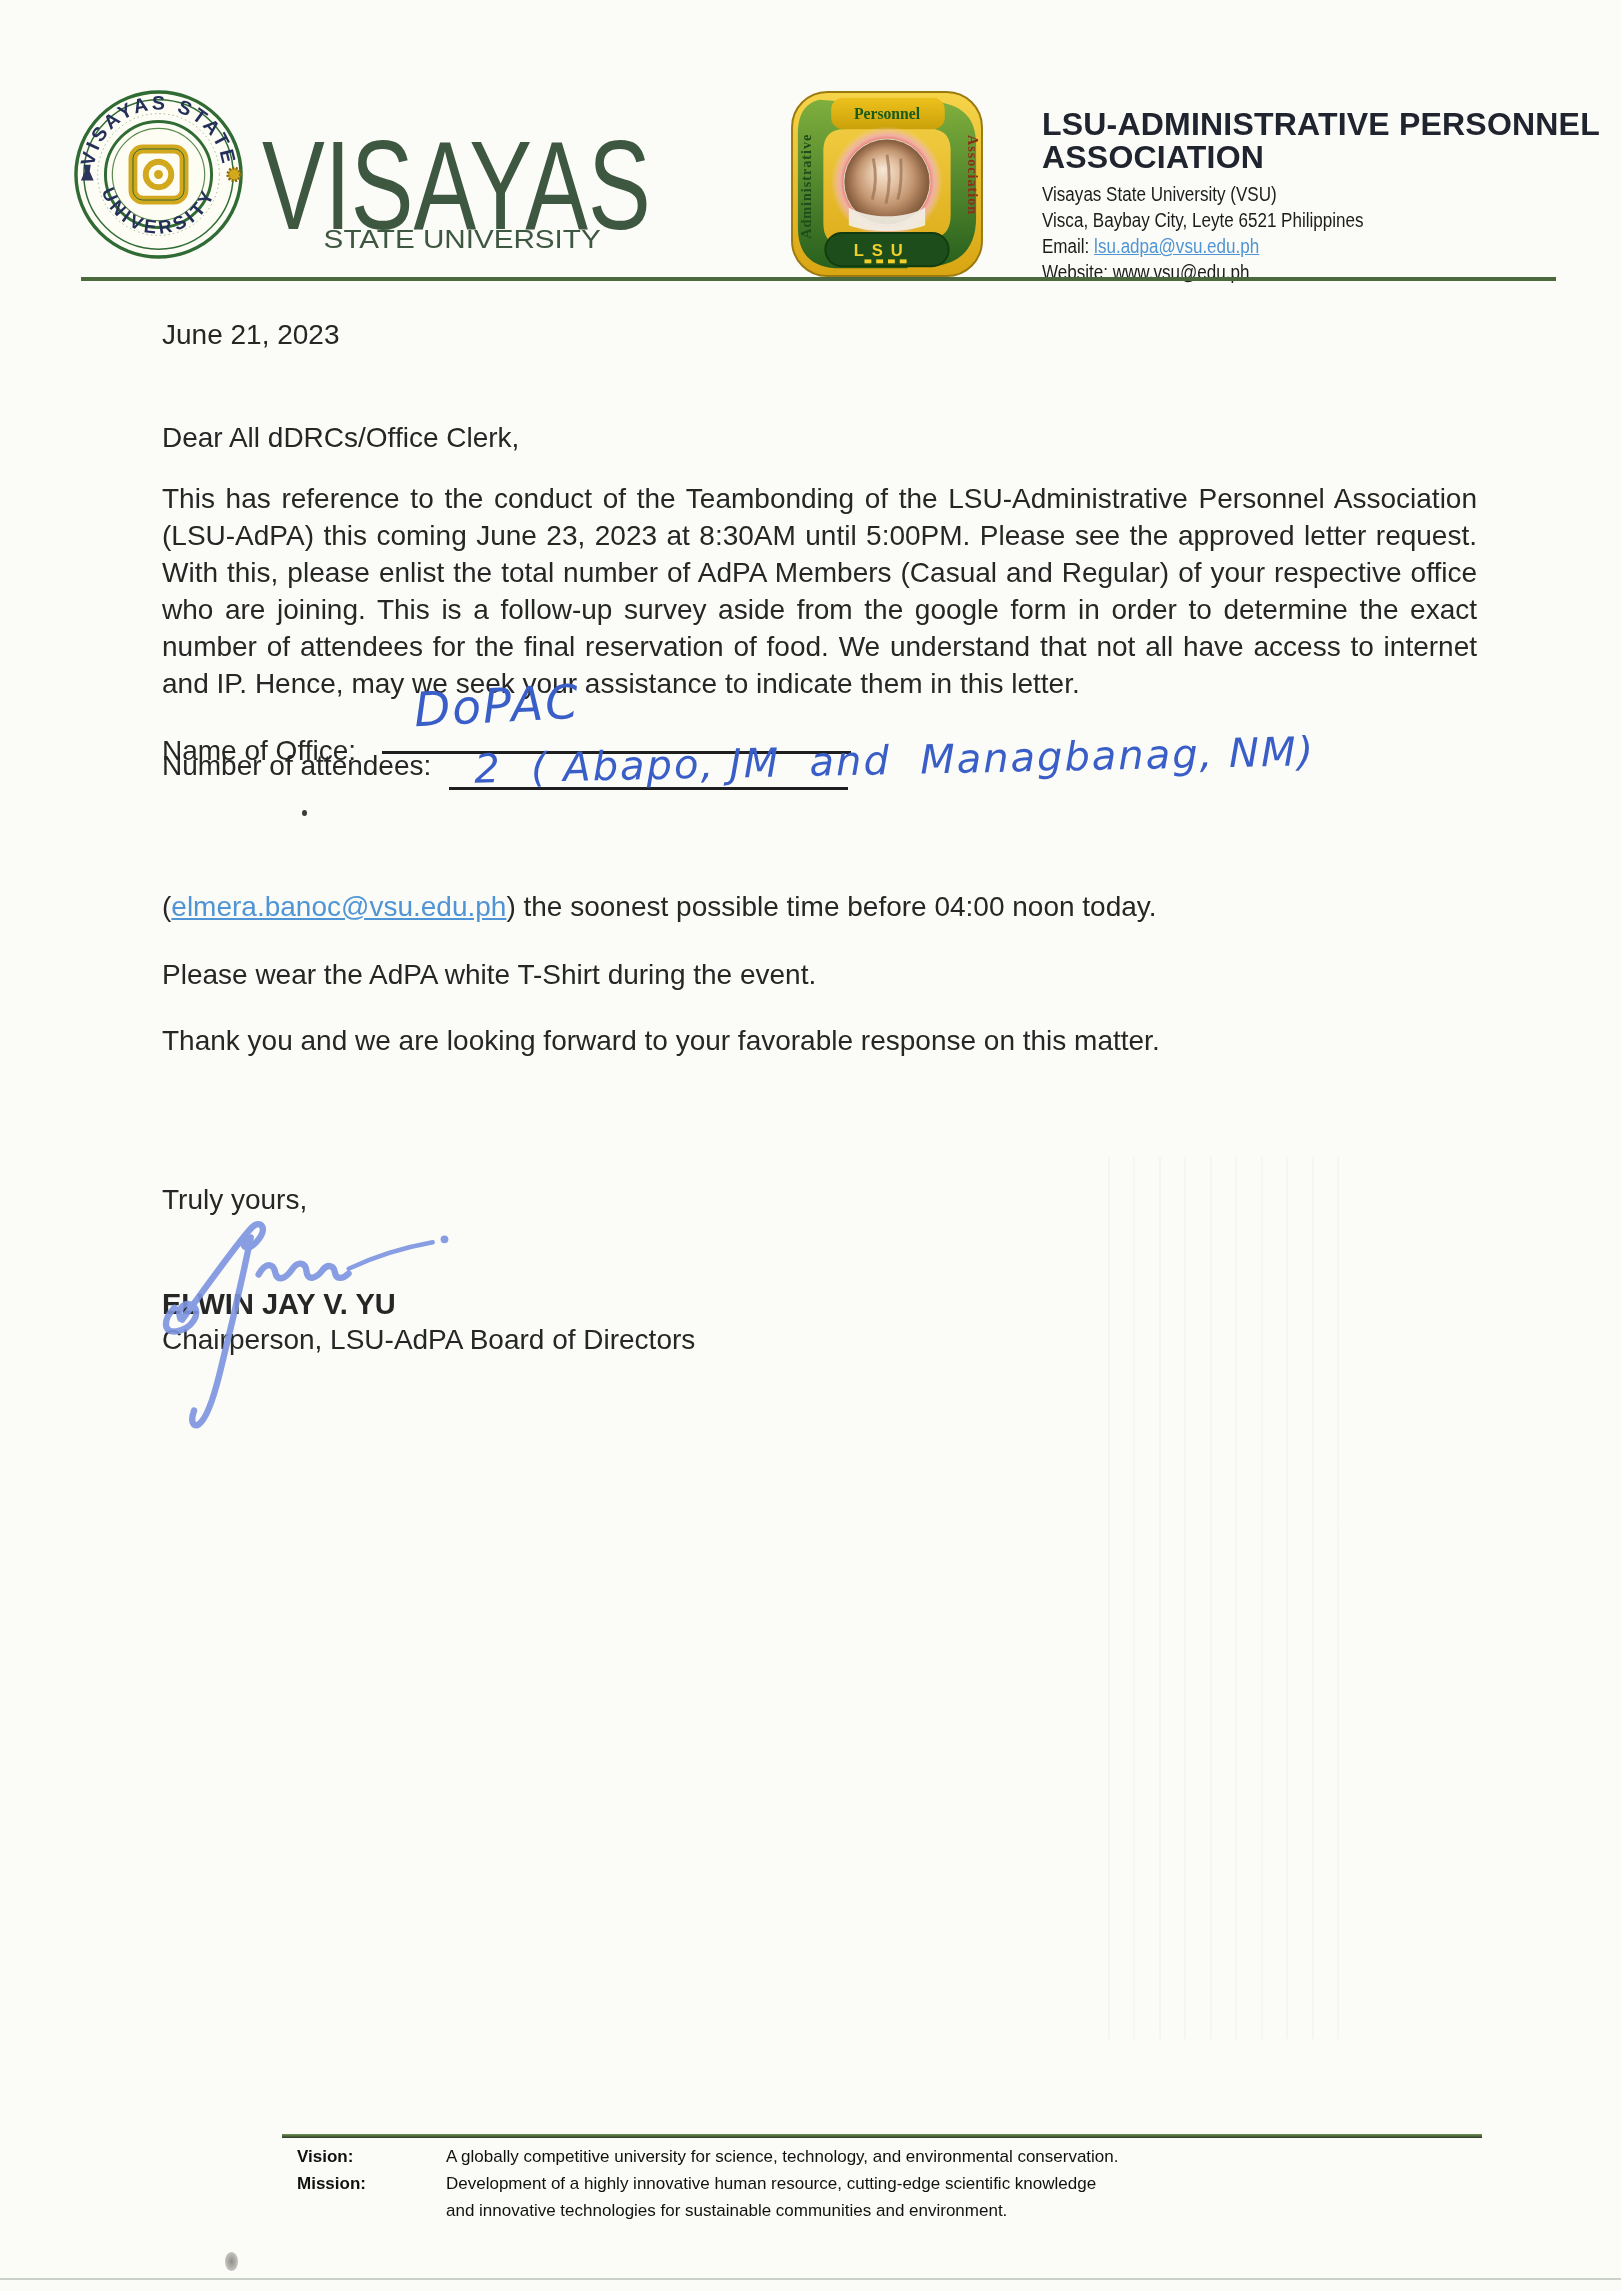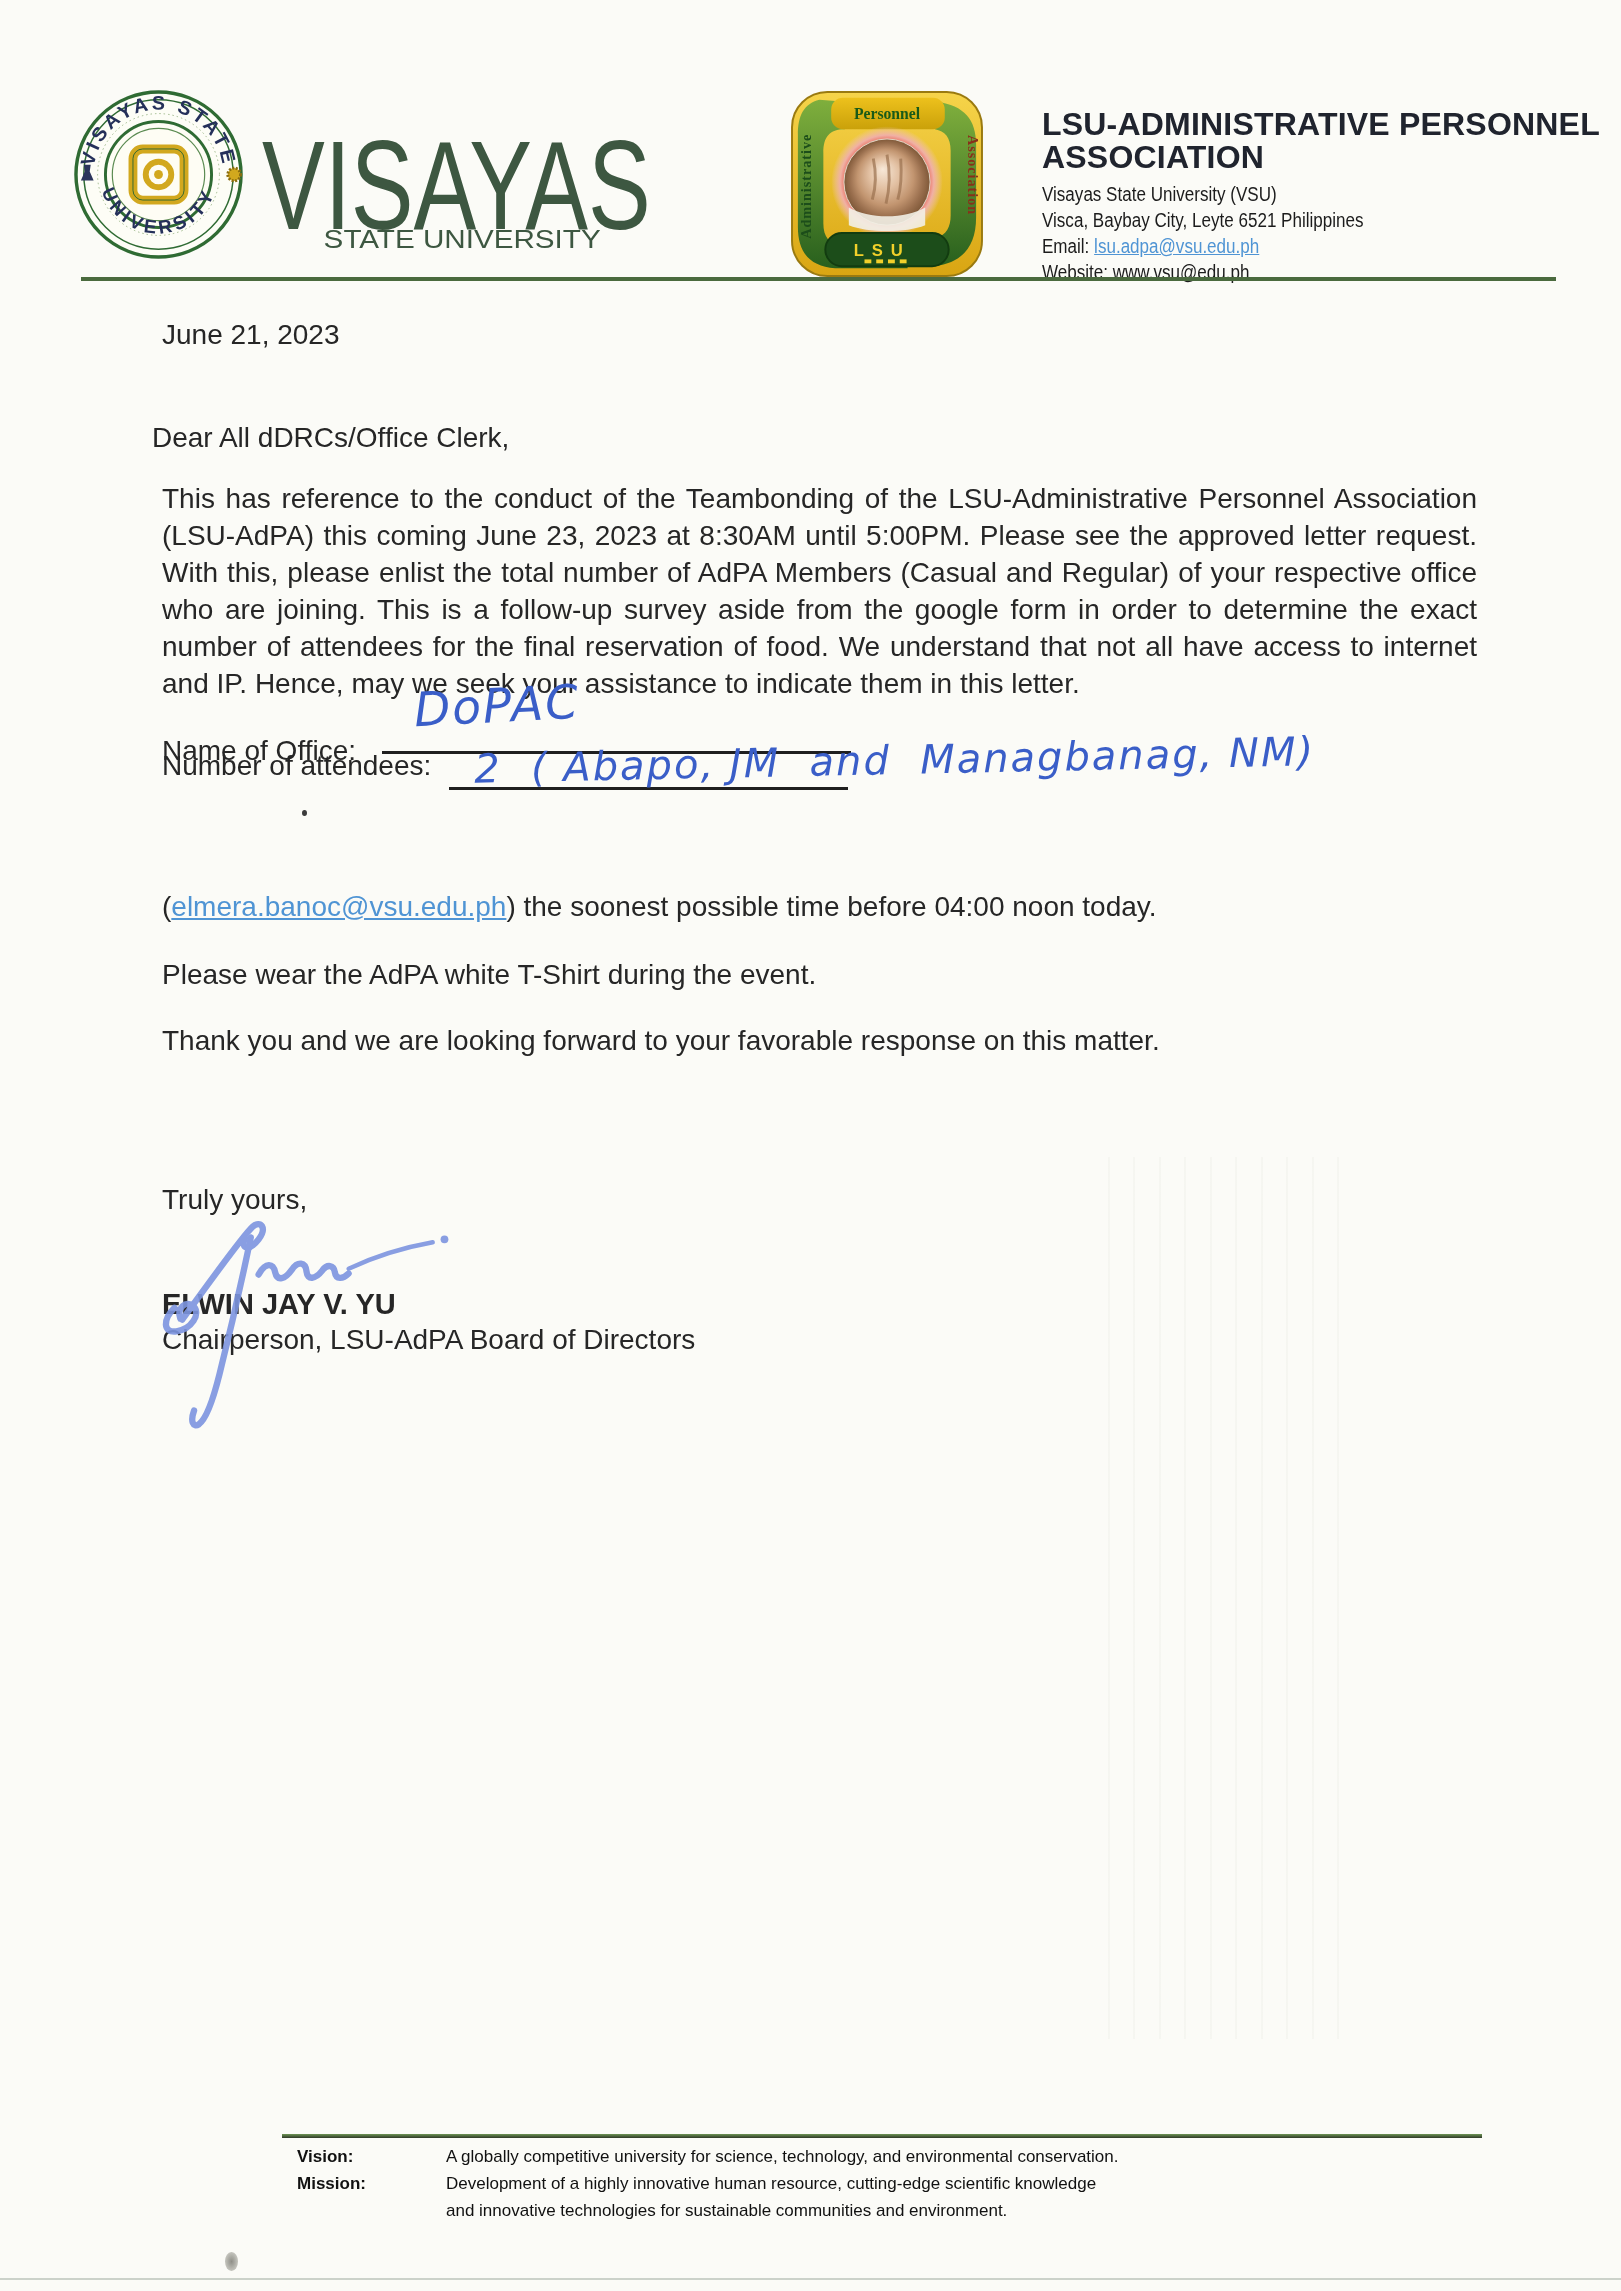--- a/index.html
+++ b/index.html
@@ -129,21 +129,21 @@
       <div>Visca, Baybay City, Leyte 6521 Philippines</div>
       <div><span>Email: </span><a class="link">lsu.adpa@vsu.edu.ph</a></div>
       <div><span>Website: </span><span>www.vsu@edu.ph</span></div>
     </div>
   </div>
 
   <div class="abs header-rule"></div>
 
   <div class="abs bodytext" style="left:162px;top:316px;">June 21, 2023</div>
 
-  <div class="abs bodytext" style="left:152px;top:419px;">Dear All dDRCs/Office Clerk,</div>
+  <div class="abs bodytext" style="left:162px;top:419px;">Dear All dDRCs/Office Clerk,</div>
 
   <div class="abs bodytext justify" style="left:162px;top:480px;width:1315px;">This has reference to the conduct of the Teambonding of the LSU-Administrative Personnel Association (LSU-AdPA) this coming June 23, 2023 at 8:30AM until 5:00PM. Please see the approved letter request. With this, please enlist the total number of AdPA Members (Casual and Regular) of your respective office who are joining. This is a follow-up survey aside from the google form in order to determine the exact number of attendees for the final reservation of food. We understand that not all have access to internet and IP. Hence, may we seek your assistance to indicate them in this letter.</div>
 
   <div class="abs bodytext" style="left:162px;top:732px;">Name of Office:</div>
   <div class="abs underline-slot" style="left:382px;top:751px;width:469px;"></div>
   <div class="abs handwriting" style="left:414px;top:678px;font-size:47px;transform:rotate(-3deg);">DoPAC</div>
 
   <div class="abs bodytext" style="left:162px;top:747px;">Number of attendees:</div>
   <div class="abs underline-slot" style="left:449px;top:787px;width:399px;"></div>
   <div class="abs handwriting" style="left:474px;top:737px;font-size:40px;transform:rotate(-1.2deg);">2  ( Abapo, JM  and  Managbanag, NM)</div>

